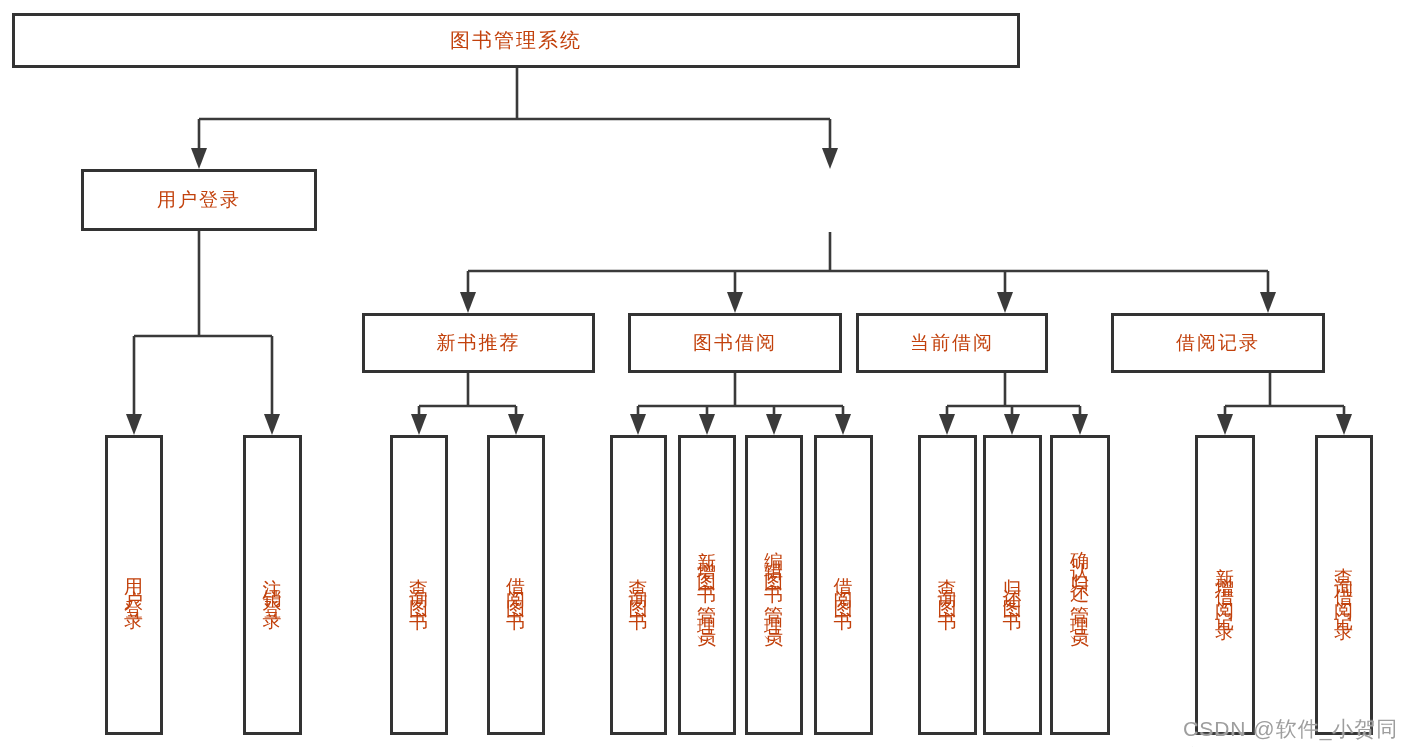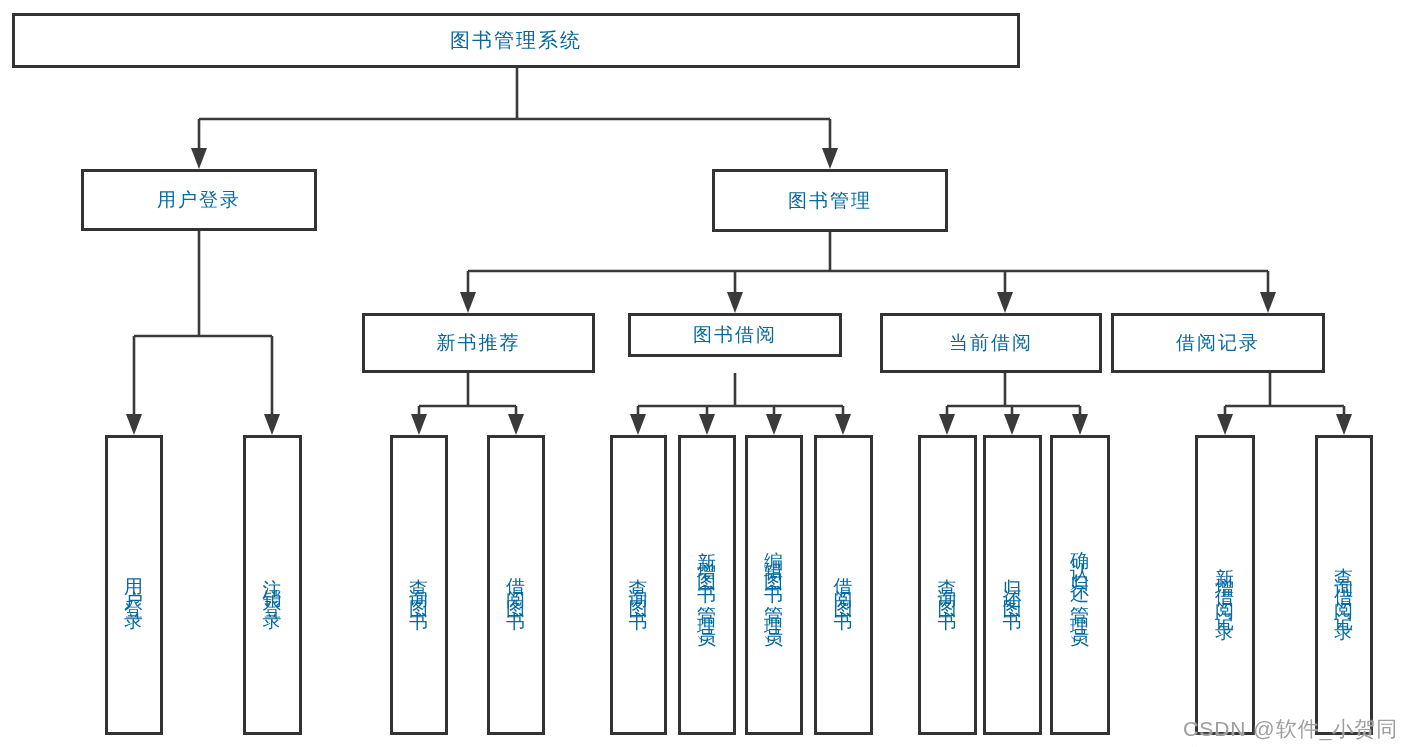--- a/index.html
+++ b/index.html
@@ -19,21 +19,21 @@
   }
   .node {
     position: absolute;
     box-sizing: border-box;
     background: #ffffff;
     border: 3px solid #333333;
     display: flex;
     align-items: center;
     justify-content: center;
     font-size: 19px;
-    color: #0369a1;
+    color: #c2410c;
     letter-spacing: 2px;
     white-space: nowrap;
   }
   .node.root { font-size: 20px; border-width: 3px; }
   .node.v {
     writing-mode: vertical-rl;
     text-orientation: mixed;
     letter-spacing: 11px;
     white-space: normal;
     line-height: 1;
@@ -47,22 +47,22 @@
     letter-spacing: 1px;
     z-index: 5;
     text-shadow: 0 0 2px #ffffff;
   }
 
   
   #n-root        { left: 12px;   top: 13px;  width: 1008px; height: 55px; }
   #n-user-login  { left: 81px;   top: 169px; width: 236px;  height: 62px; }
   #n-book-mgmt   { left: 712px;  top: 169px; width: 236px;  height: 63px; }
   #n-new-rec     { left: 362px;  top: 313px; width: 233px;  height: 60px; }
-  #n-borrow      { left: 628px;  top: 313px; width: 214px;  height: 44px; }
-  #n-current     { left: 880px;  top: 313px; width: 222px;  height: 60px; }
+  #n-borrow      { left: 628px;  top: 313px; width: 214px;  height: 60px; }
+  #n-current     { left: 856px;  top: 313px; width: 192px;  height: 60px; }
   #n-record      { left: 1111px; top: 313px; width: 214px;  height: 60px; }
 
   #v-login       { left: 105px;  top: 435px; width: 58px; height: 300px; }
   #v-logout      { left: 243px;  top: 435px; width: 59px; height: 300px; }
   #v-query1      { left: 390px;  top: 435px; width: 58px; height: 300px; }
   #v-borrow1     { left: 487px;  top: 435px; width: 58px; height: 300px; }
   #v-query2      { left: 610px;  top: 435px; width: 57px; height: 300px; }
   #v-addbook     { left: 678px;  top: 435px; width: 58px; height: 300px; }
   #v-editbook    { left: 745px;  top: 435px; width: 58px; height: 300px; }
   #v-borrow2     { left: 814px;  top: 435px; width: 59px; height: 300px; }
@@ -108,21 +108,20 @@
       <use href="#ah" x="1012" y="435"></use>
       <use href="#ah" x="1080" y="435"></use>
       <use href="#ah" x="1225" y="435"></use>
       <use href="#ah" x="1344" y="435"></use>
     </g>
   </svg>
 
   <div id="n-root" class="node root">图书管理系统</div>
 
   <div id="n-user-login" class="node">用户登录</div>
-  <div id="n-book-mgmt" class="node">图书管理</div>
 
   <div id="n-new-rec" class="node">新书推荐</div>
   <div id="n-borrow" class="node">图书借阅</div>
   <div id="n-current" class="node">当前借阅</div>
   <div id="n-record" class="node">借阅记录</div>
 
   <div id="v-login" class="node v">用户登录</div>
   <div id="v-logout" class="node v">注销登录</div>
 
   <div id="v-query1" class="node v">查询图书</div>

